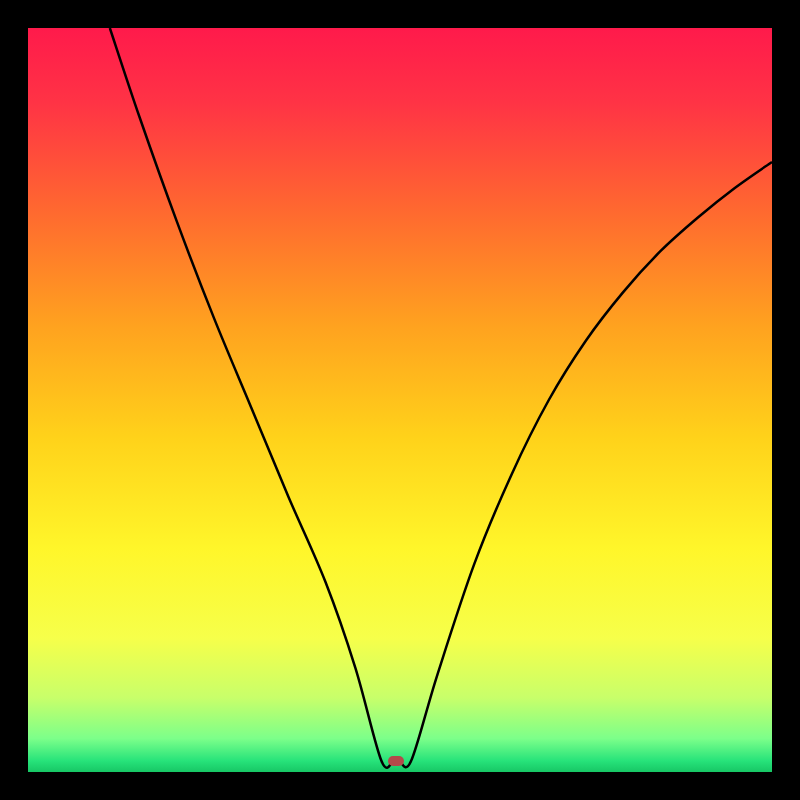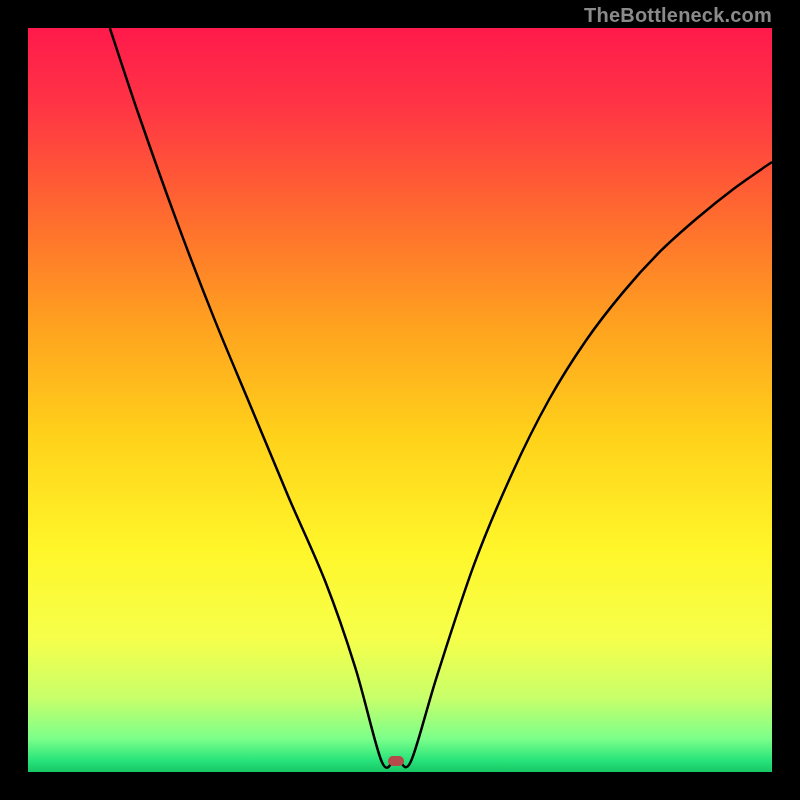--- a/index.html
+++ b/index.html
@@ -43,21 +43,20 @@
     background: #b44a4a;
     border-radius: 5px;
     transform: translate(-50%, -50%);
   }
   svg { display: block; }
 </style>
 </head>
 <body>
 <div class="frame">
 
-  <div class="watermark">TheBottleneck.com</div>
 
   <div class="plot-area">
     <svg id="chart-svg" width="744" height="744" viewBox="0 0 744 744">
       <defs>
         <linearGradient id="bg-grad" x1="0" y1="0" x2="0" y2="1">
             <stop offset="0.00%" stop-color="#ff1a4b"></stop>
             <stop offset="10.00%" stop-color="#ff3345"></stop>
             <stop offset="25.00%" stop-color="#ff6a2f"></stop>
             <stop offset="40.00%" stop-color="#ffa21f"></stop>
             <stop offset="55.00%" stop-color="#ffd21a"></stop>

